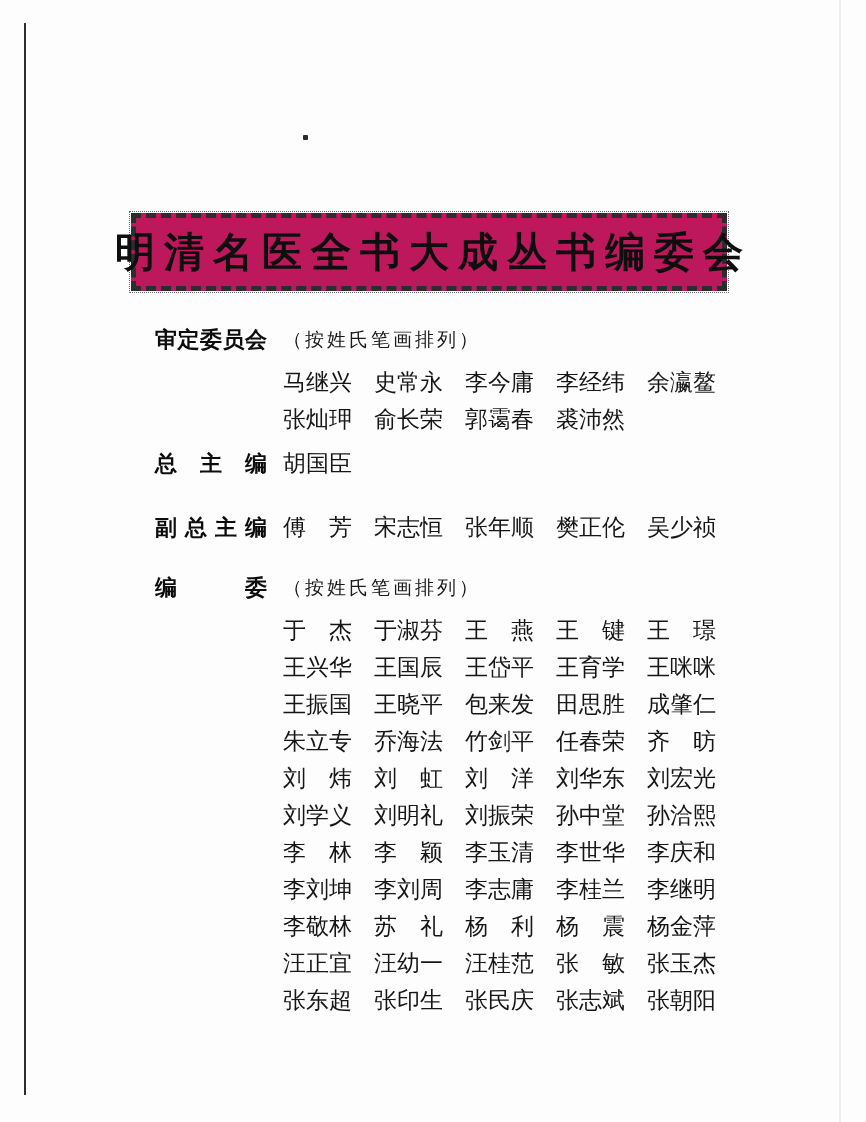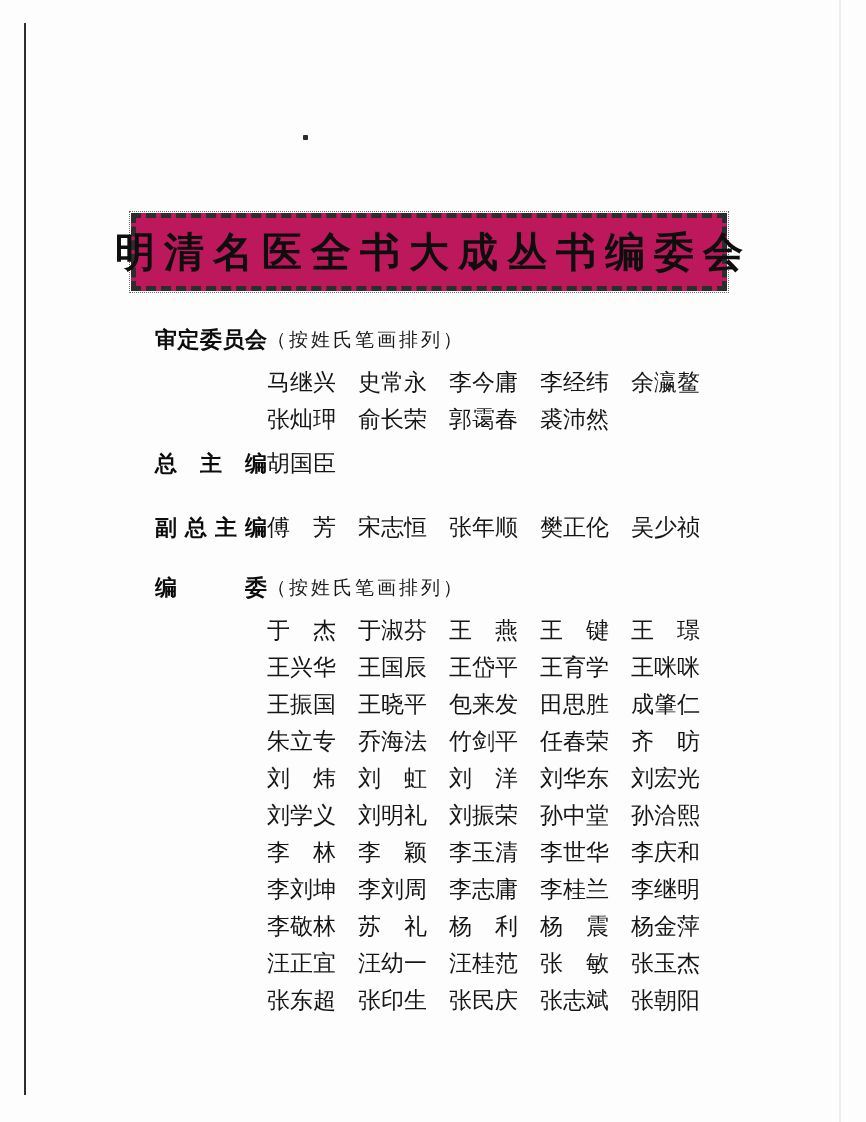--- a/index.html
+++ b/index.html
@@ -33,21 +33,21 @@
   }
   
   .sec{position:absolute;left:155px;display:flex;align-items:flex-start;}
   .sec-label{
     width:112px;flex:0 0 112px;
     display:flex;justify-content:space-between;
     font-family:"Liberation Sans","DejaVu Sans",sans-serif;
     font-weight:bold;font-size:22px;line-height:26px;
     color:#0d0d0d;white-space:nowrap;
   }
-  .sec-body{}
+  .sec-body{margin-left:16px;}
   .sort-note{
     font-size:19px;line-height:26px;letter-spacing:3px;color:#1a1a1a;white-space:nowrap;
   }
   .rows{display:block;}
   .rows.pad-top{margin-top:11px;}
   .name-row{display:flex;gap:22px;height:37px;align-items:center;}
   .name-row.single{height:26px;}
   .name-cell{
     width:69px;flex:0 0 69px;
     display:flex;justify-content:space-between;

